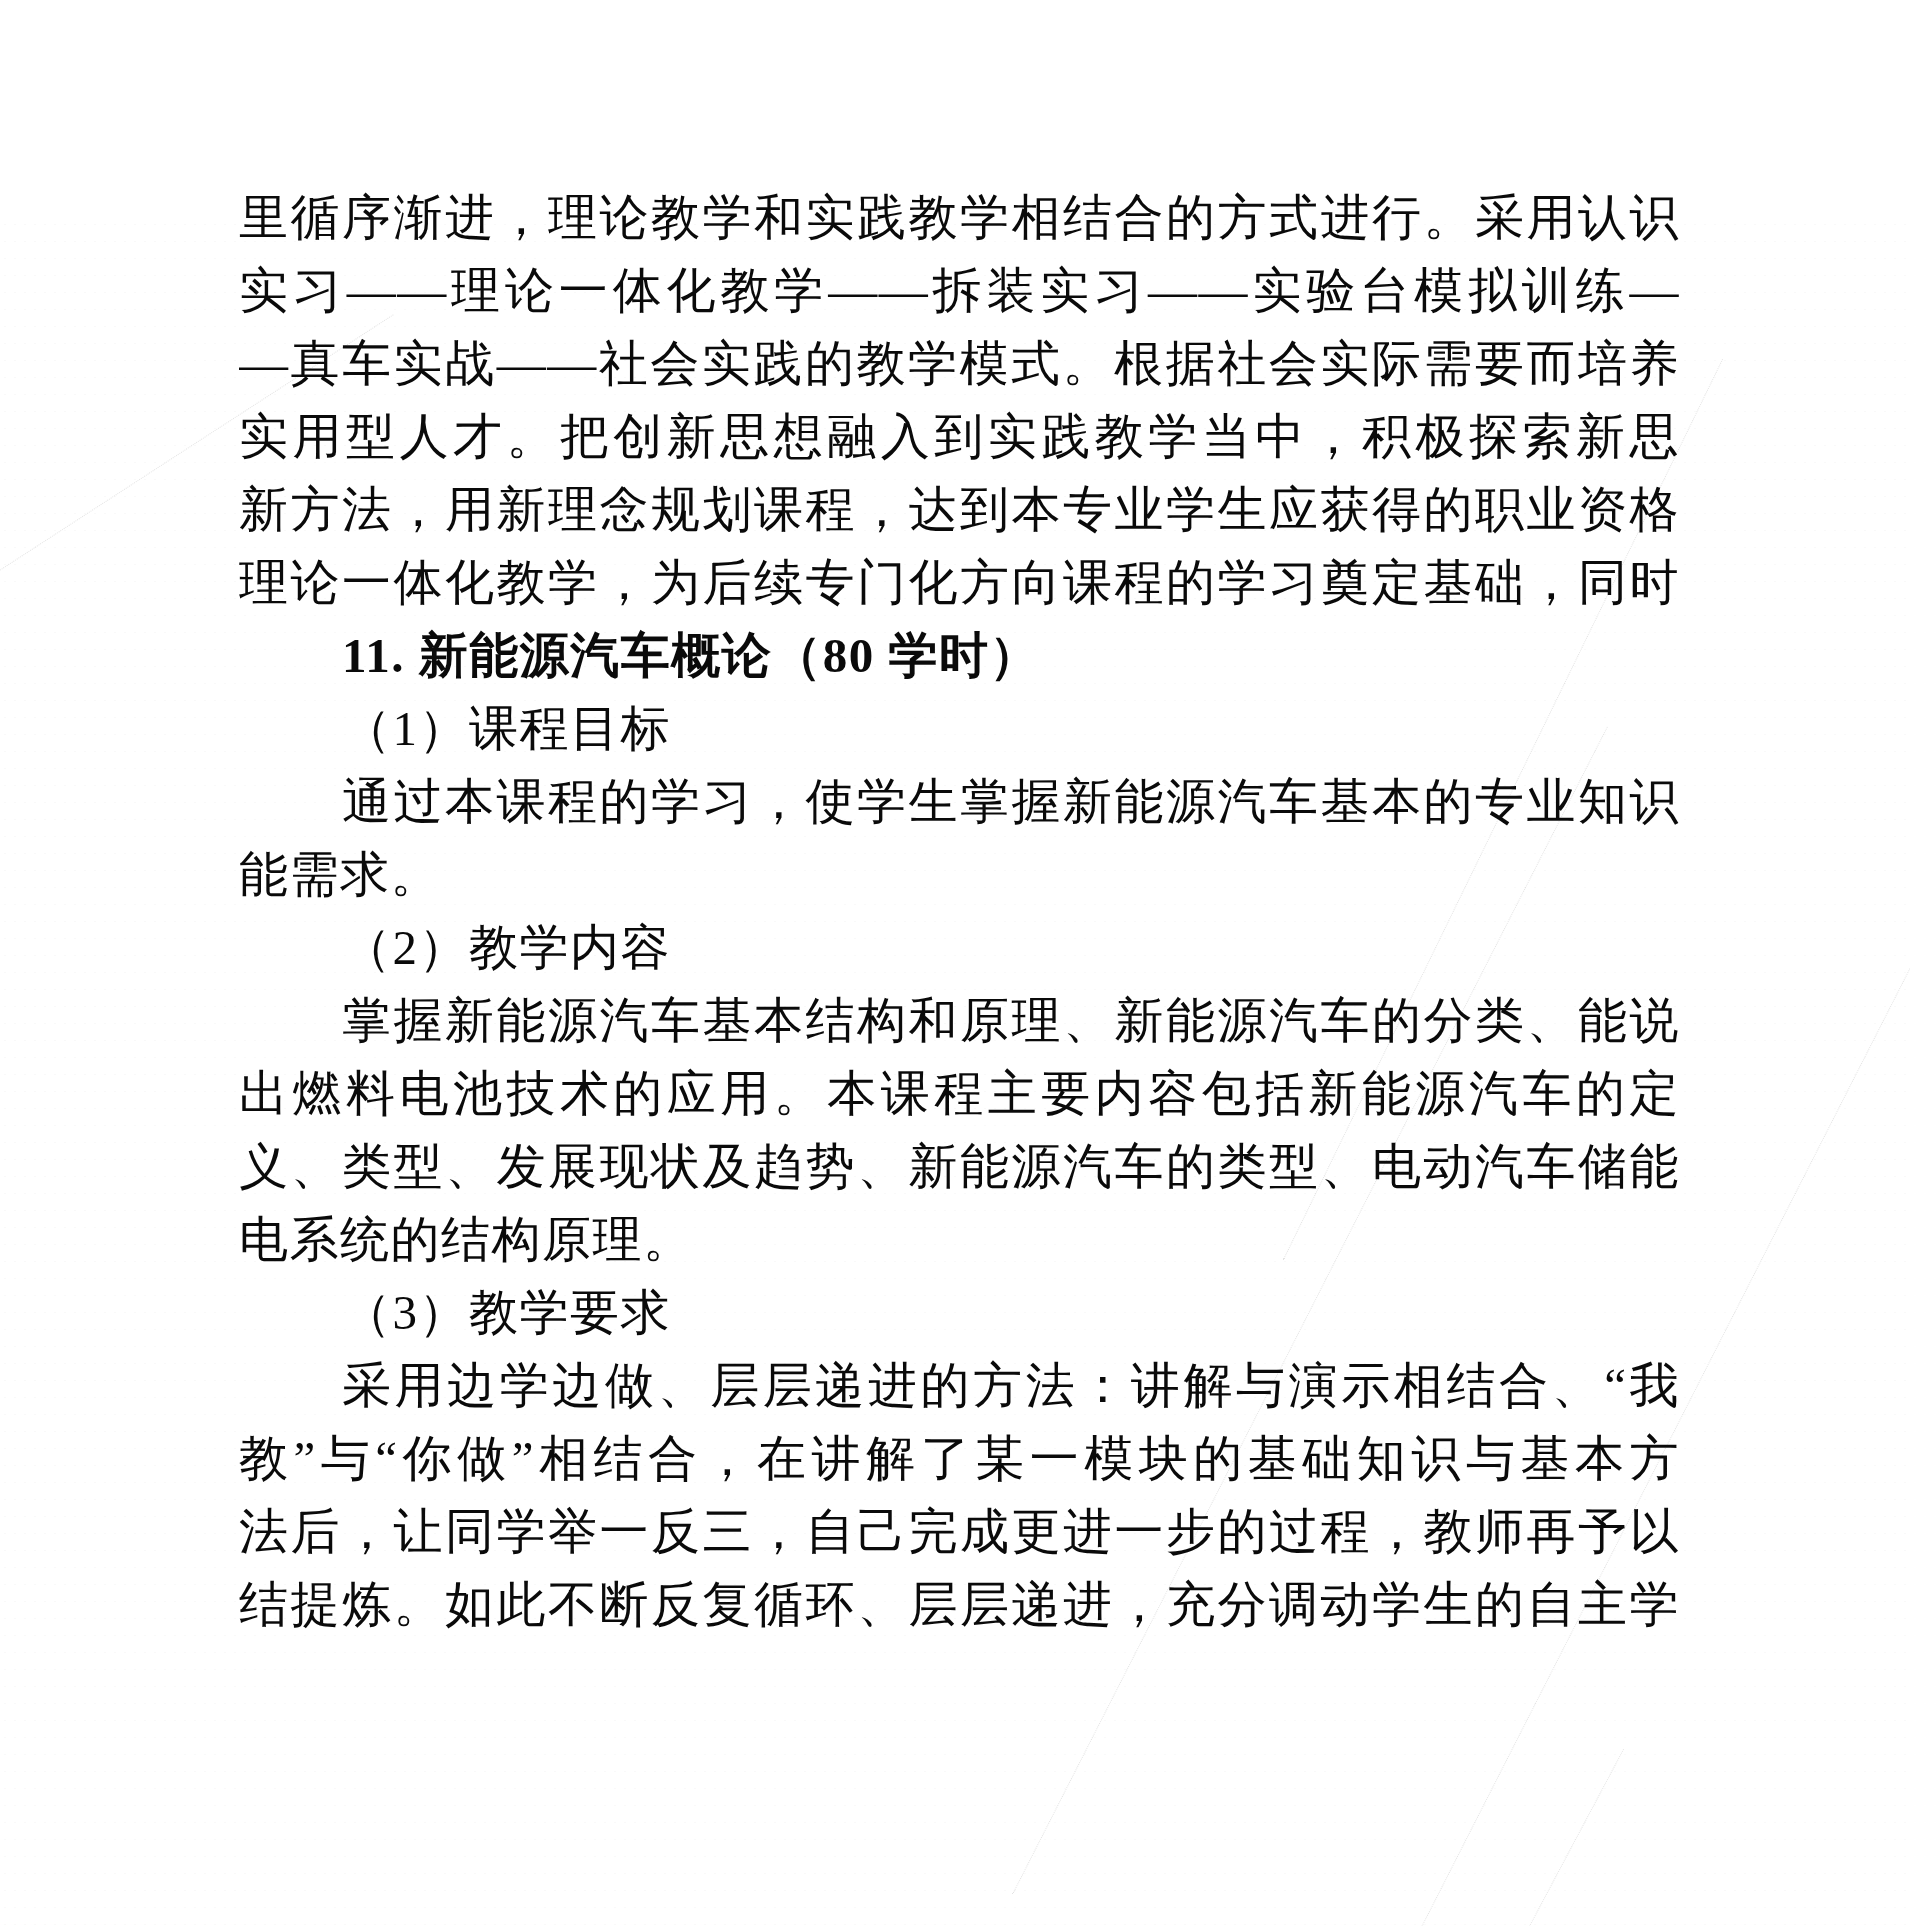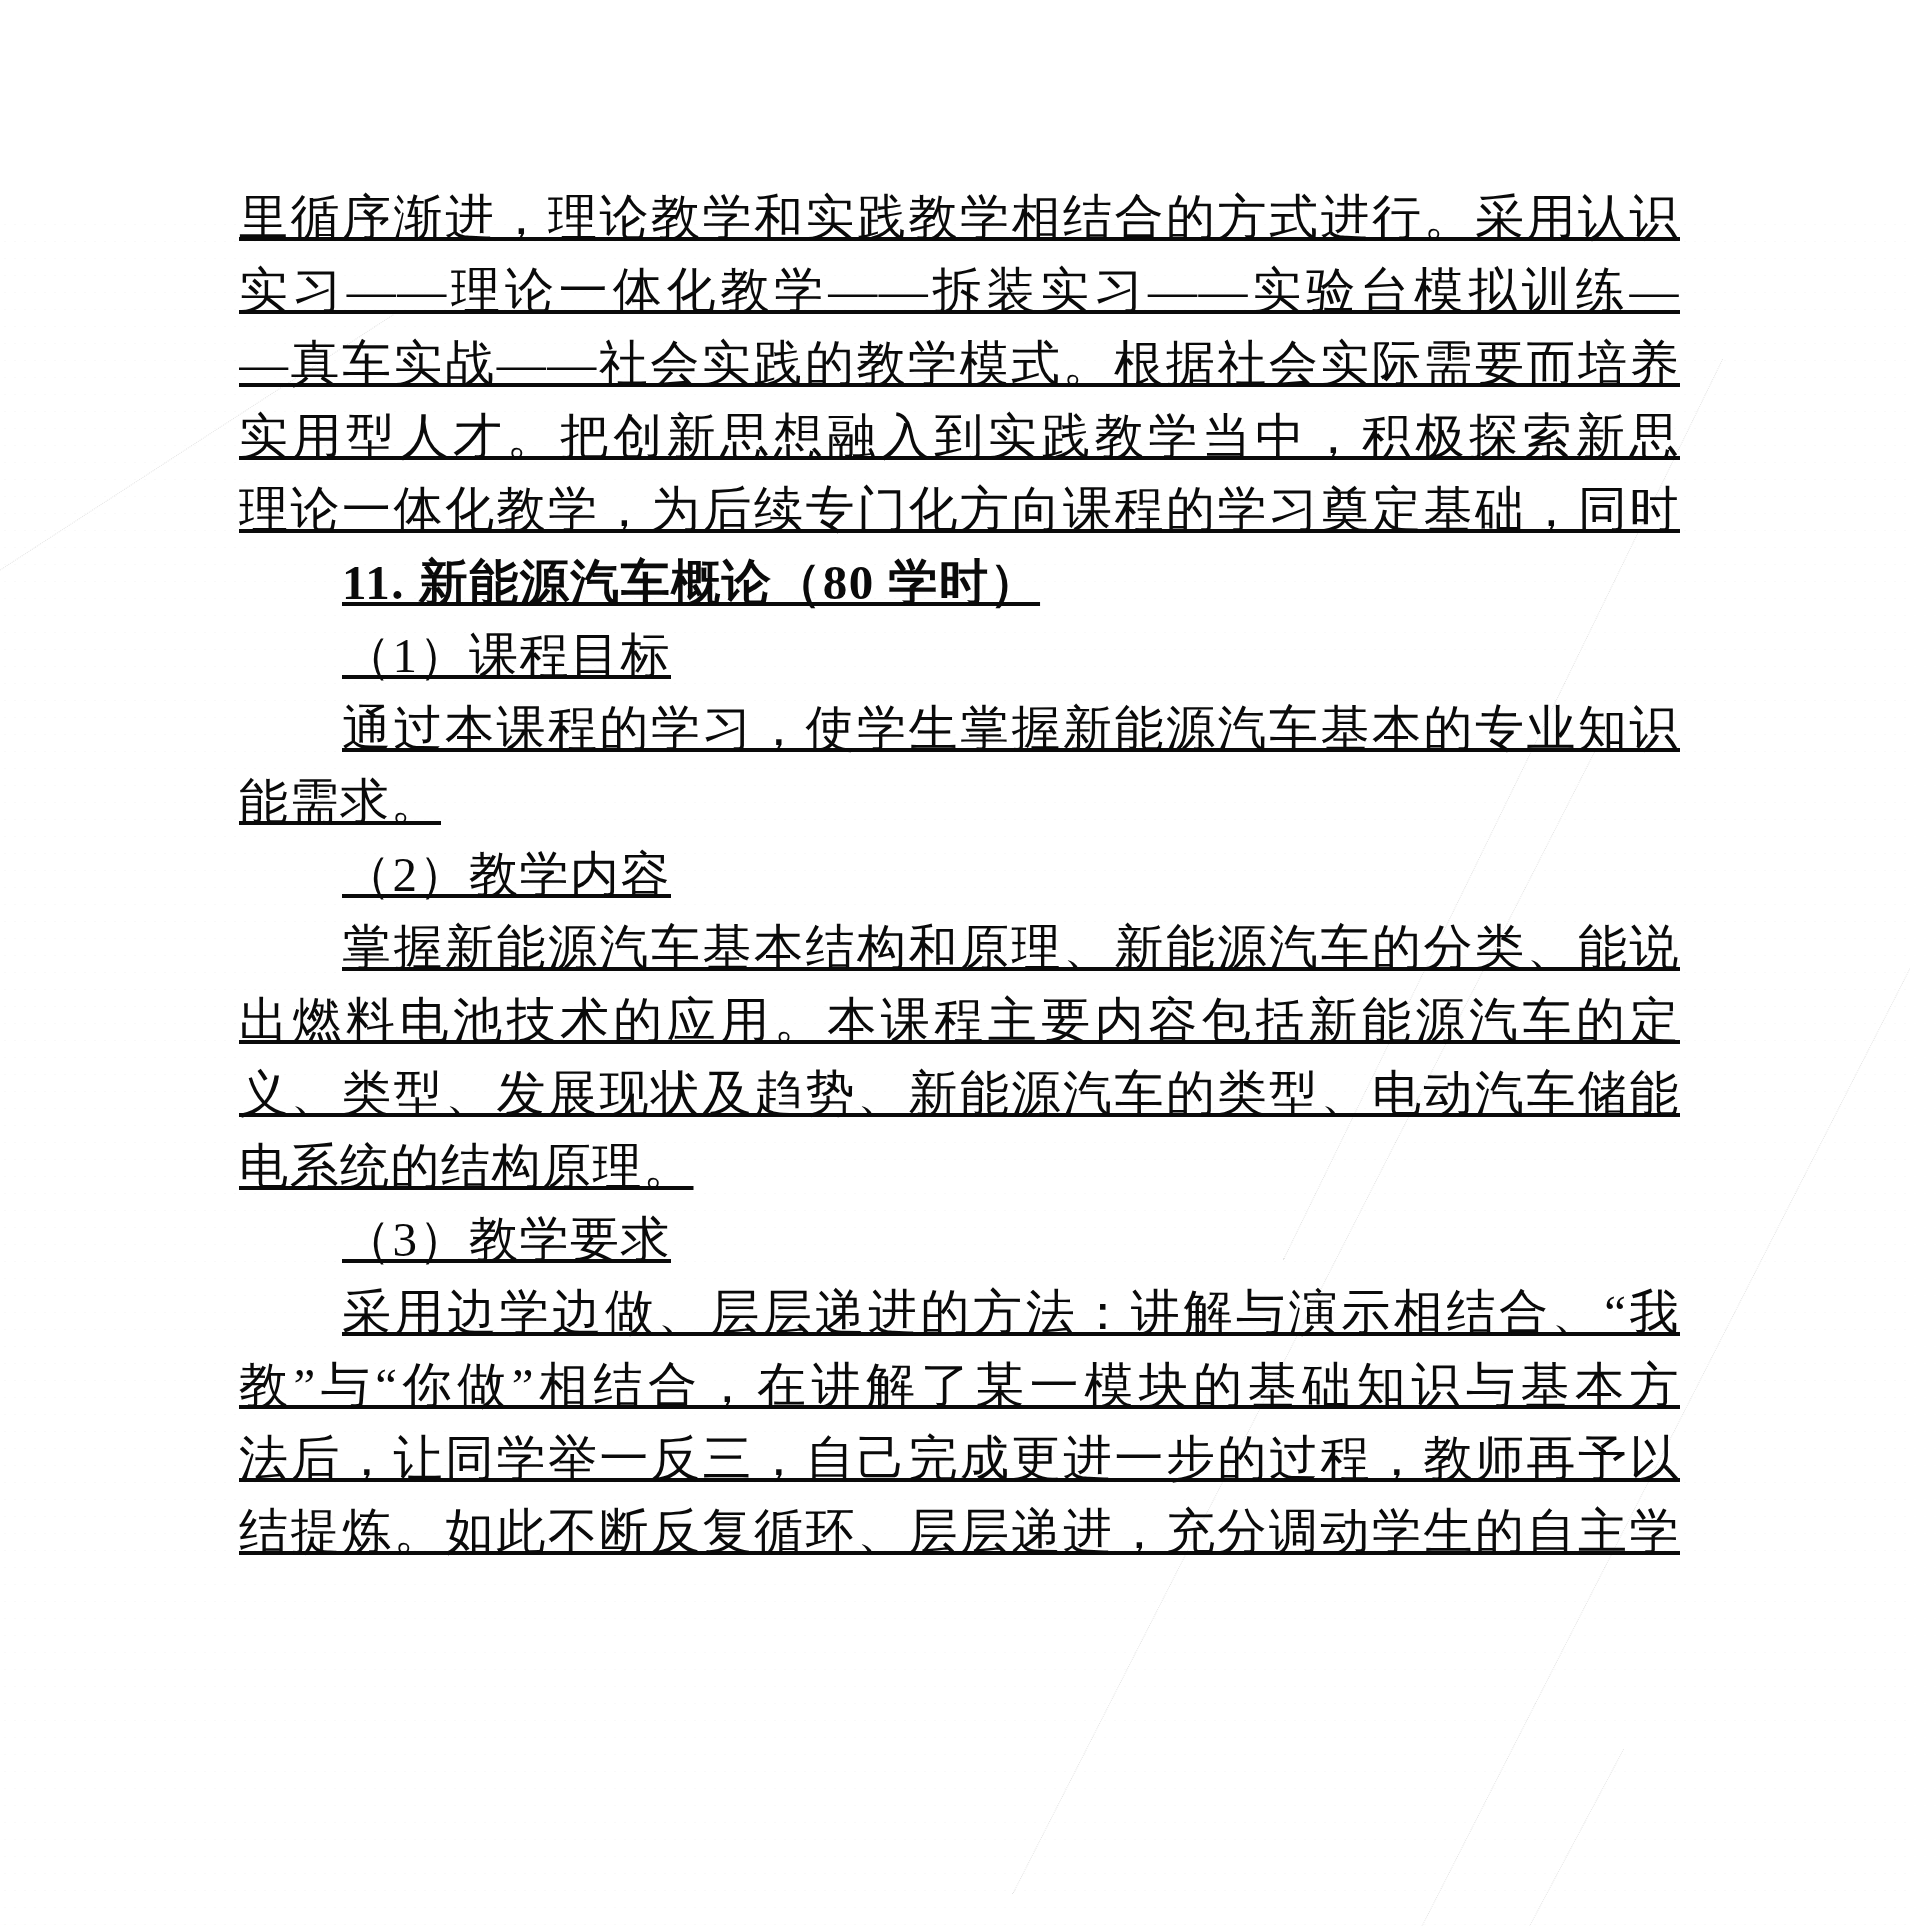--- a/index.html
+++ b/index.html
@@ -47,21 +47,20 @@
     top: 181px;
     width: 1441px;
   }
   .line {
     height: 73px;
     line-height: 73px;
     font-size: 49px;
     letter-spacing: 1.5px;
     white-space: nowrap;
     text-align: left;
-    text-decoration: underline;
   }
   .line.fill {
     white-space: normal;
     text-align: justify;
     text-align-last: justify;
     text-justify: inter-character;
     overflow: hidden;
     height: 73px;
   }
   .line.ind { text-indent: 103px; }
@@ -79,20 +78,21 @@
   <div class="scan-diag d3"></div>
 
   <div class="scan-diag d5"></div>
   <div class="scan-diag d6"></div>
 
   <div class="content">
     <div class="line fill">里循序渐进，理论教学和实践教学相结合的方式进行。采用认识</div>
     <div class="line fill">实习——理论一体化教学——拆装实习——实验台模拟训练—</div>
     <div class="line fill">—真车实战——社会实践的教学模式。根据社会实际需要而培养</div>
     <div class="line fill">实用型人才。把创新思想融入到实践教学当中，积极探索新思路、</div>
+    <div class="line fill">新方法，用新理念规划课程，达到本专业学生应获得的职业资格</div>
     <div class="line fill">理论一体化教学，为后续专门化方向课程的学习奠定基础，同时</div>
     <div class="line ind bold">11. 新能源汽车概论（80 学时）</div>
     <div class="line ind">（1）课程目标</div>
     <div class="line ind fill">通过本课程的学习，使学生掌握新能源汽车基本的专业知识</div>
     <div class="line">能需求。</div>
     <div class="line ind">（2）教学内容</div>
     <div class="line ind fill">掌握新能源汽车基本结构和原理、新能源汽车的分类、能说</div>
     <div class="line fill">出燃料电池技术的应用。本课程主要内容包括新能源汽车的定</div>
     <div class="line fill">义、类型、发展现状及趋势、新能源汽车的类型、电动汽车储能</div>
     <div class="line">电系统的结构原理。</div>

